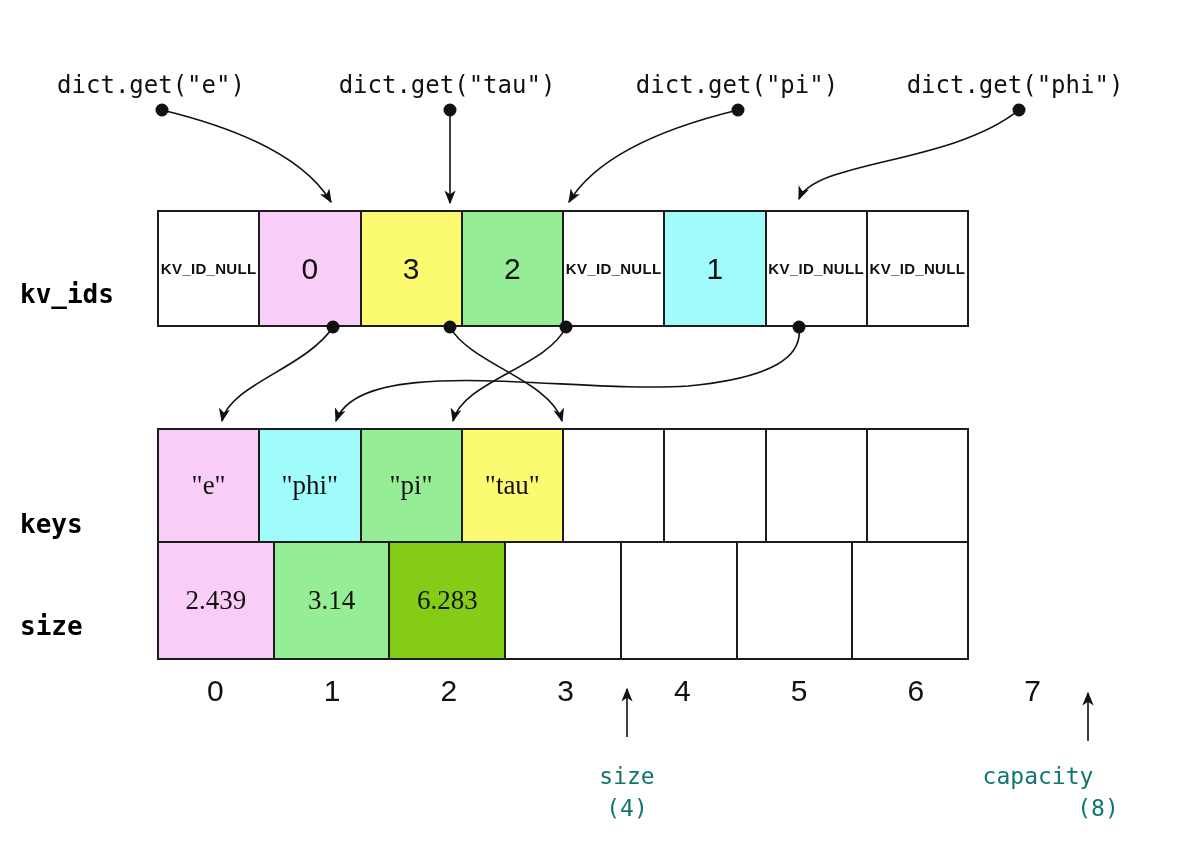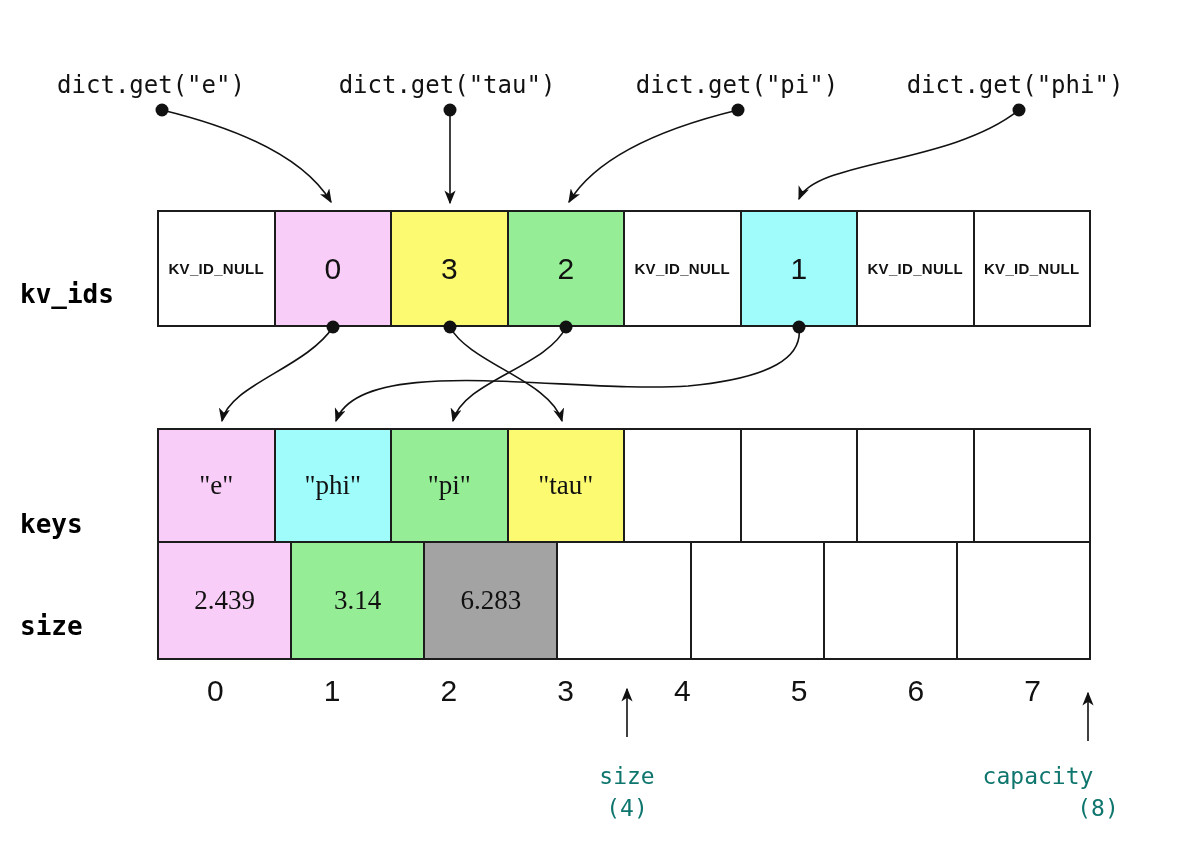--- a/index.html
+++ b/index.html
@@ -5,21 +5,21 @@
   html,body{margin:0;padding:0;background:#fff;}
   #canvas{position:relative;width:1200px;height:847px;background:#ffffff;overflow:hidden;
           font-family:"DejaVu Sans Mono",monospace;}
 
   .call-label{position:absolute;top:70px;transform:translateX(-50%);
               font:24px "DejaVu Sans Mono",monospace;color:#111;white-space:nowrap;line-height:30px;}
 
   .row-label{position:absolute;left:20px;width:115px;text-align:left;
              font:bold 26px "DejaVu Sans Mono",monospace;color:#000000;line-height:32px;margin-top:22px;}
 
-  .array-row{position:absolute;left:157px;width:934px;display:flex;
+  .array-row{position:absolute;left:157px;width:812px;display:flex;
              border:2px solid #1c1c1c;box-sizing:border-box;background:#fff;}
   .cell{flex:1 1 0;display:flex;align-items:center;justify-content:center;
         border-left:2px solid #1c1c1c;box-sizing:border-box;overflow:hidden;}
   .cell:first-child{border-left:none;}
   .cell-null{font:bold 15px "Liberation Sans",sans-serif;letter-spacing:.3px;color:#111;}
   .cell-num{font:30px "Liberation Sans",sans-serif;color:#111;}
   .cell-serif{font:27px "Liberation Serif",serif;color:#111;}
 
   .index-row{position:absolute;left:157px;top:674px;width:934px;height:34px;display:flex;}
   .index-cell{flex:1 1 0;text-align:center;font:30px "Liberation Sans",sans-serif;color:#111;line-height:34px;}
@@ -61,21 +61,21 @@
     <div class="cell cell-serif" style="background: rgb(252, 250, 112);">"tau"</div>
     <div class="cell cell-serif" style="background: rgb(255, 255, 255);"></div>
     <div class="cell cell-serif" style="background: rgb(255, 255, 255);"></div>
     <div class="cell cell-serif" style="background: rgb(255, 255, 255);"></div>
     <div class="cell cell-serif" style="background: rgb(255, 255, 255);"></div>
   </div>
 
   <div class="array-row" style="top:541px;height:119px">
     <div class="cell cell-serif" style="background: rgb(248, 205, 248);">2.439</div>
     <div class="cell cell-serif" style="background: rgb(149, 237, 149);">3.14</div>
-    <div class="cell cell-serif" style="background: #a3a3a3;">6.283</div>
+    <div class="cell cell-serif" style="background: #84cc16;">6.283</div>
     <div class="cell cell-serif" style="background: rgb(255, 255, 255);"></div>
     <div class="cell cell-serif" style="background: rgb(255, 255, 255);"></div>
     <div class="cell cell-serif" style="background: rgb(255, 255, 255);"></div>
     <div class="cell cell-serif" style="background: rgb(255, 255, 255);"></div>
   </div>
 
   <div class="index-row">
     <div class="index-cell">0</div>
     <div class="index-cell">1</div>
     <div class="index-cell">2</div>

